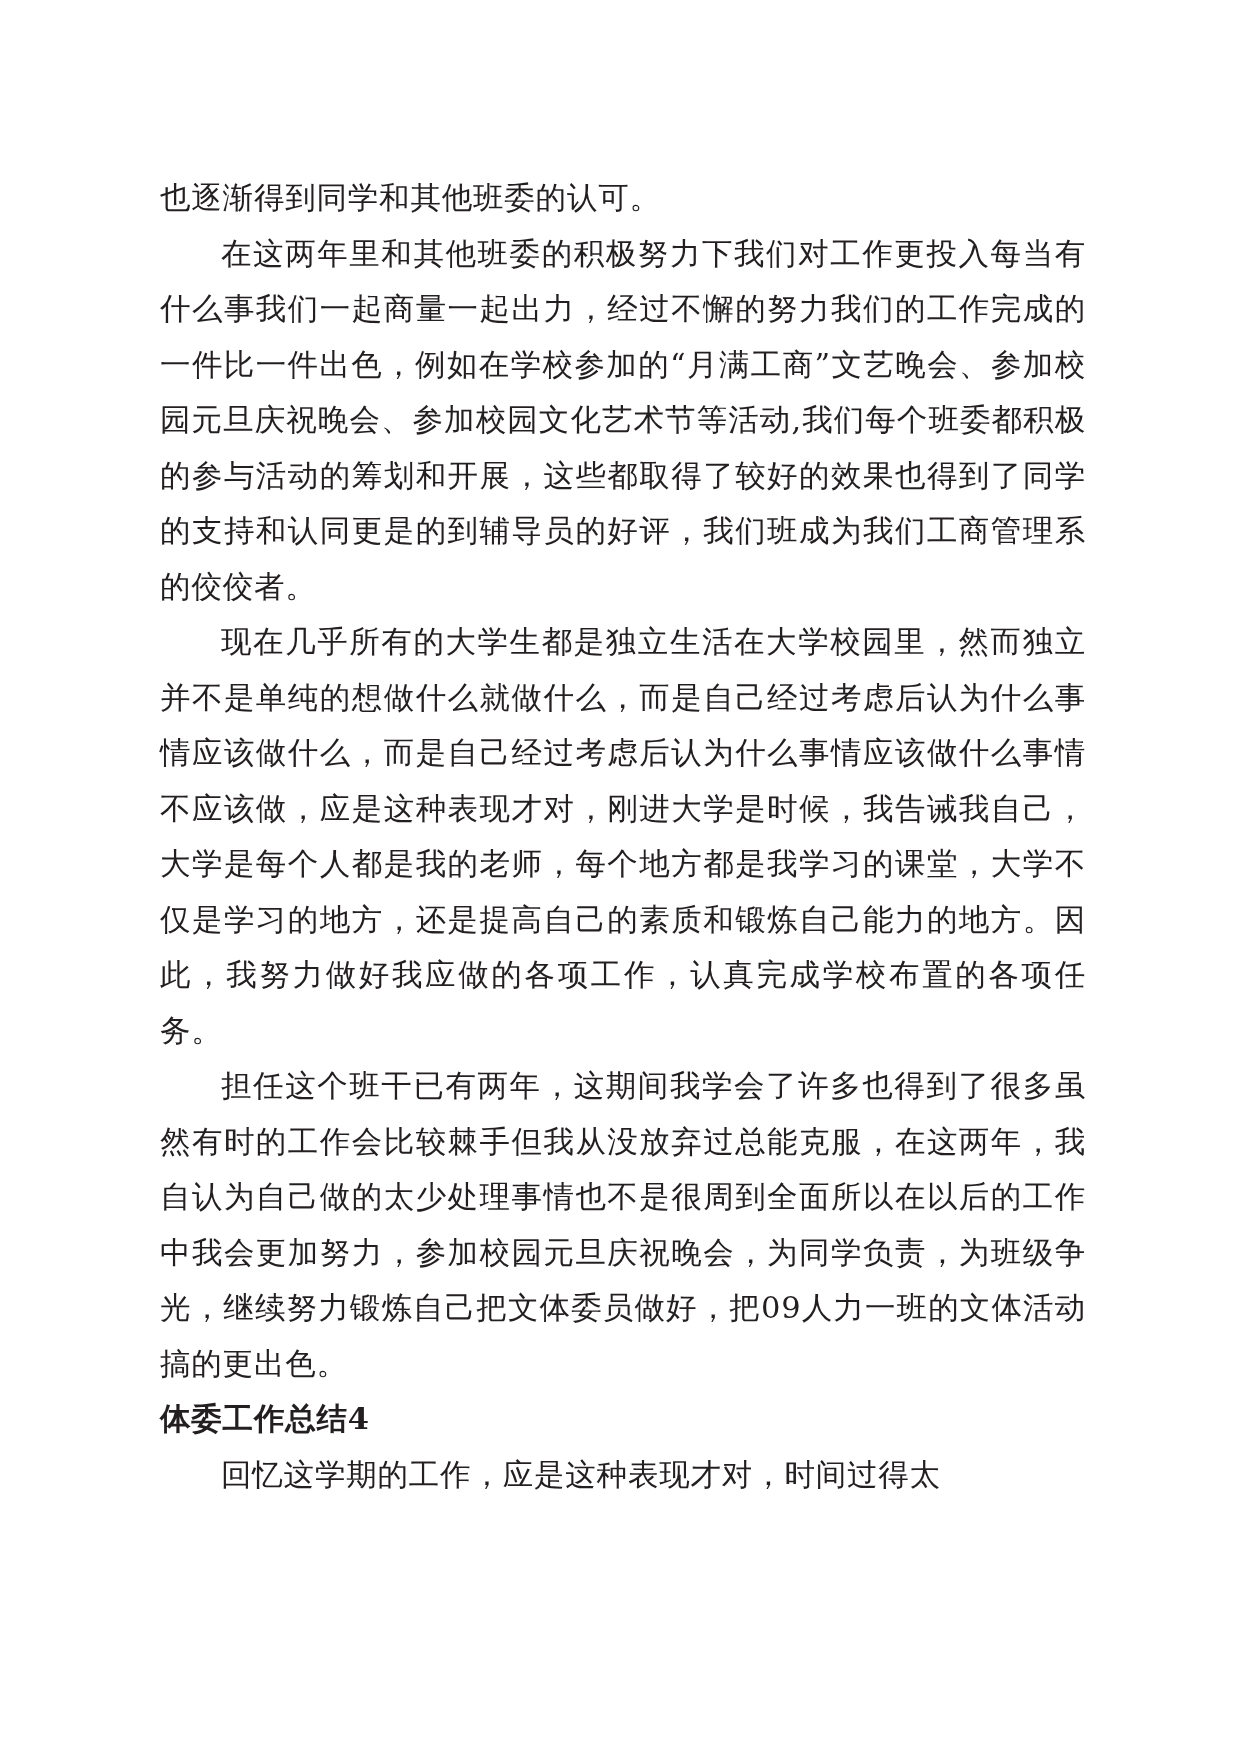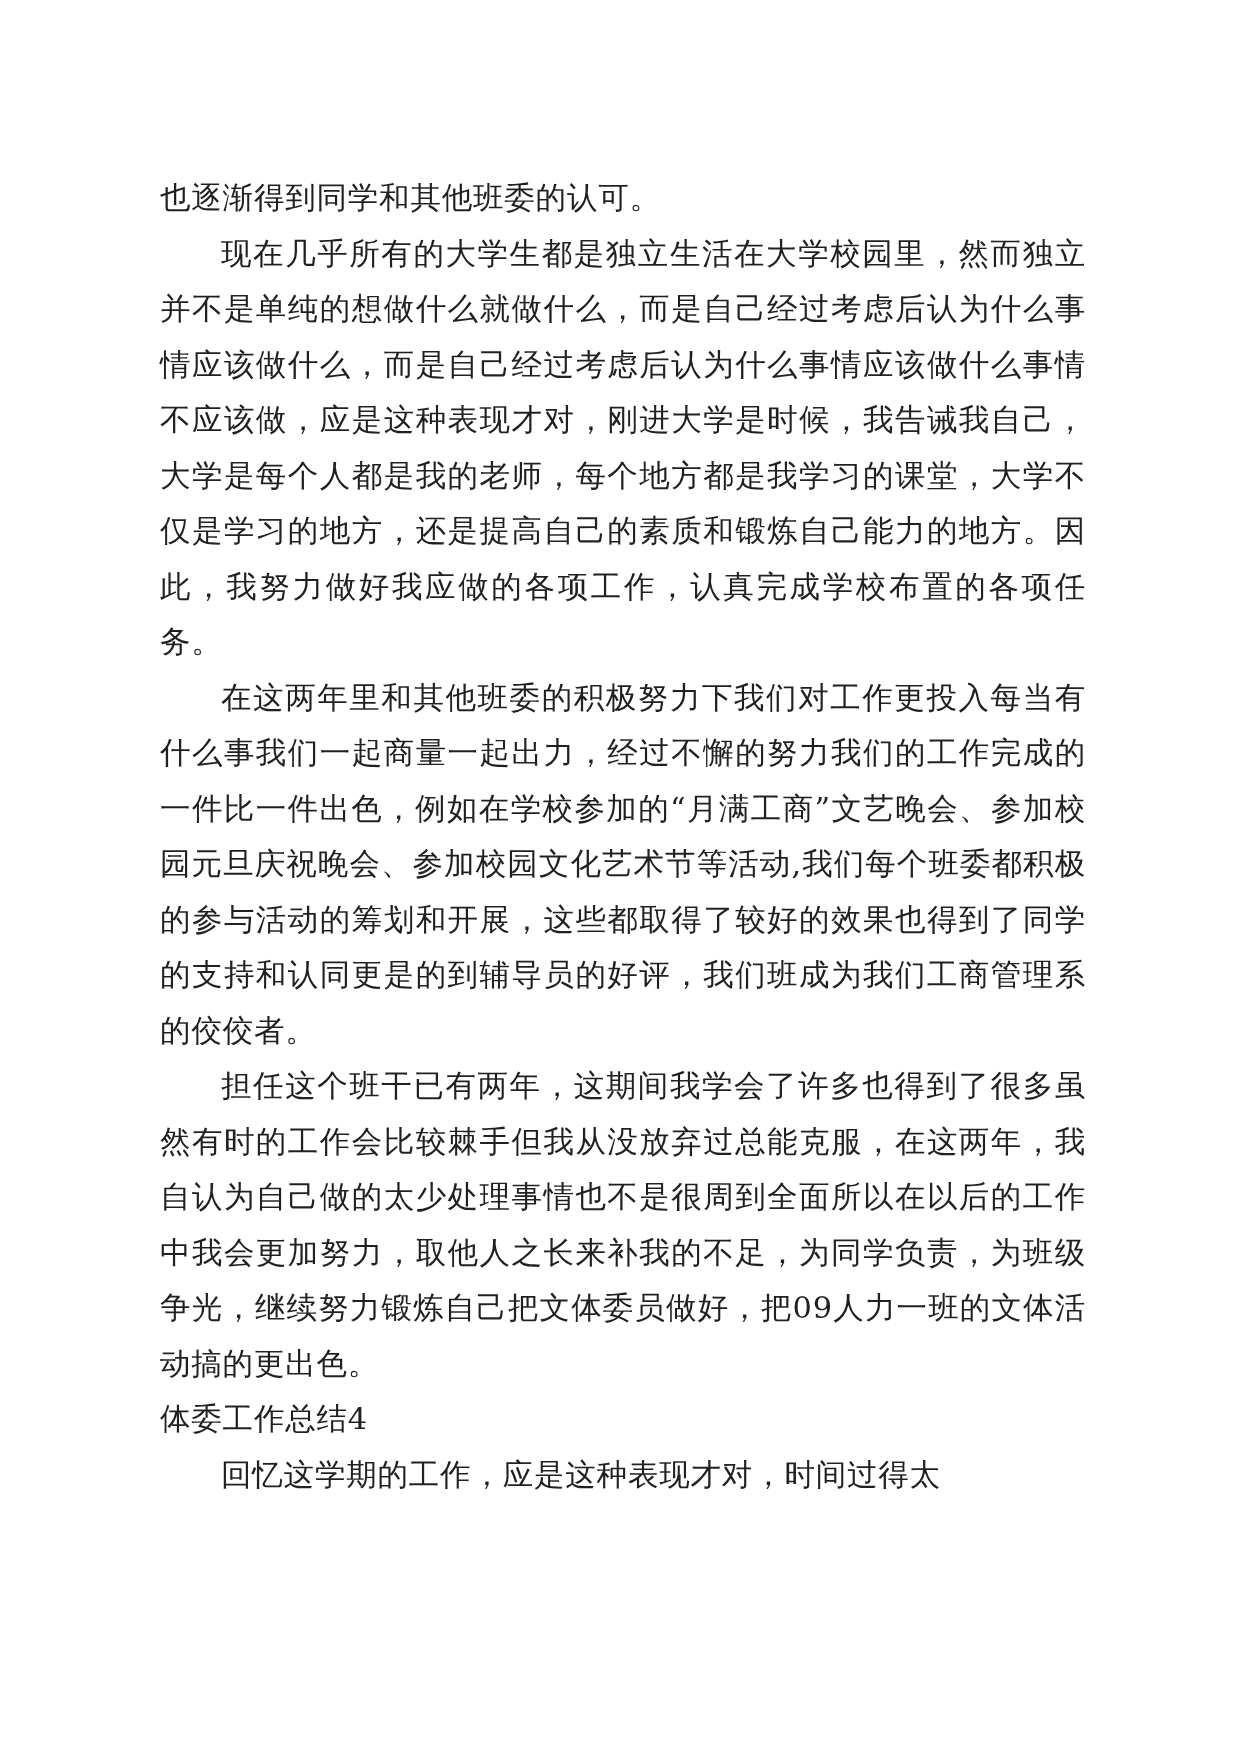--- a/index.html
+++ b/index.html
@@ -33,27 +33,28 @@
   }
   .indent {
     text-indent: 2em;
   }
   .noindent {
     text-indent: 0;
   }
   .heading {
     text-indent: 0;
     margin-top: 0;
+    font-weight: bold;
   }
 </style>
 </head>
 <body>
 
 <div class="page">
   <div class="doc-body">
     <p class="noindent">也逐渐得到同学和其他班委的认可。</p>
+    <p class="indent">在这两年里和其他班委的积极努力下我们对工作更投入每当有什么事我们一起商量一起出力，经过不懈的努力我们的工作完成的一件比一件出色，例如在学校参加的“月满工商”文艺晚会、参加校园元旦庆祝晚会、参加校园文化艺术节等活动,我们每个班委都积极的参与活动的筹划和开展，这些都取得了较好的效果也得到了同学的支持和认同更是的到辅导员的好评，我们班成为我们工商管理系的佼佼者。</p>
     <p class="indent">现在几乎所有的大学生都是独立生活在大学校园里，然而独立并不是单纯的想做什么就做什么，而是自己经过考虑后认为什么事情应该做什么，而是自己经过考虑后认为什么事情应该做什么事情不应该做，应是这种表现才对，刚进大学是时候，我告诫我自己，大学是每个人都是我的老师，每个地方都是我学习的课堂，大学不仅是学习的地方，还是提高自己的素质和锻炼自己能力的地方。因此，我努力做好我应做的各项工作，认真完成学校布置的各项任务。</p>
-    <p class="indent">在这两年里和其他班委的积极努力下我们对工作更投入每当有什么事我们一起商量一起出力，经过不懈的努力我们的工作完成的一件比一件出色，例如在学校参加的“月满工商”文艺晚会、参加校园元旦庆祝晚会、参加校园文化艺术节等活动,我们每个班委都积极的参与活动的筹划和开展，这些都取得了较好的效果也得到了同学的支持和认同更是的到辅导员的好评，我们班成为我们工商管理系的佼佼者。</p>
-    <p class="indent">担任这个班干已有两年，这期间我学会了许多也得到了很多虽然有时的工作会比较棘手但我从没放弃过总能克服，在这两年，我自认为自己做的太少处理事情也不是很周到全面所以在以后的工作中我会更加努力，取他人之长来补我的不足，为同学负责，为班级争光，继续努力锻炼自己把文体委员做好，把09人力一班的文体活动搞的更出色。</p>
+    <p class="indent">担任这个班干已有两年，这期间我学会了许多也得到了很多虽然有时的工作会比较棘手但我从没放弃过总能克服，在这两年，我自认为自己做的太少处理事情也不是很周到全面所以在以后的工作中我会更加努力，参加校园元旦庆祝晚会，为同学负责，为班级争光，继续努力锻炼自己把文体委员做好，把09人力一班的文体活动搞的更出色。</p>
     <p class="heading">体委工作总结4</p>
     <p class="indent">回忆这学期的工作，应是这种表现才对，时间过得太</p>
   </div>
 </div>
 
 </body></html>

